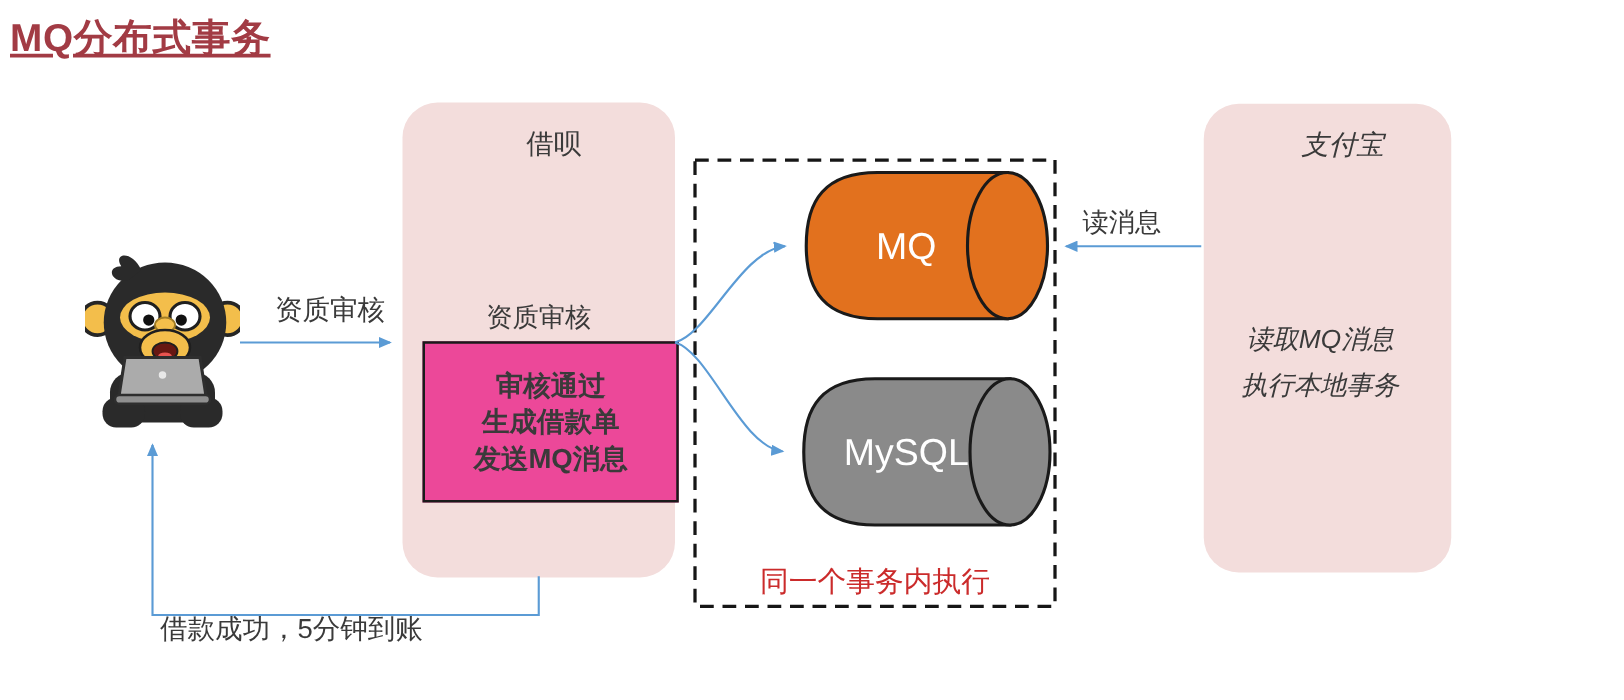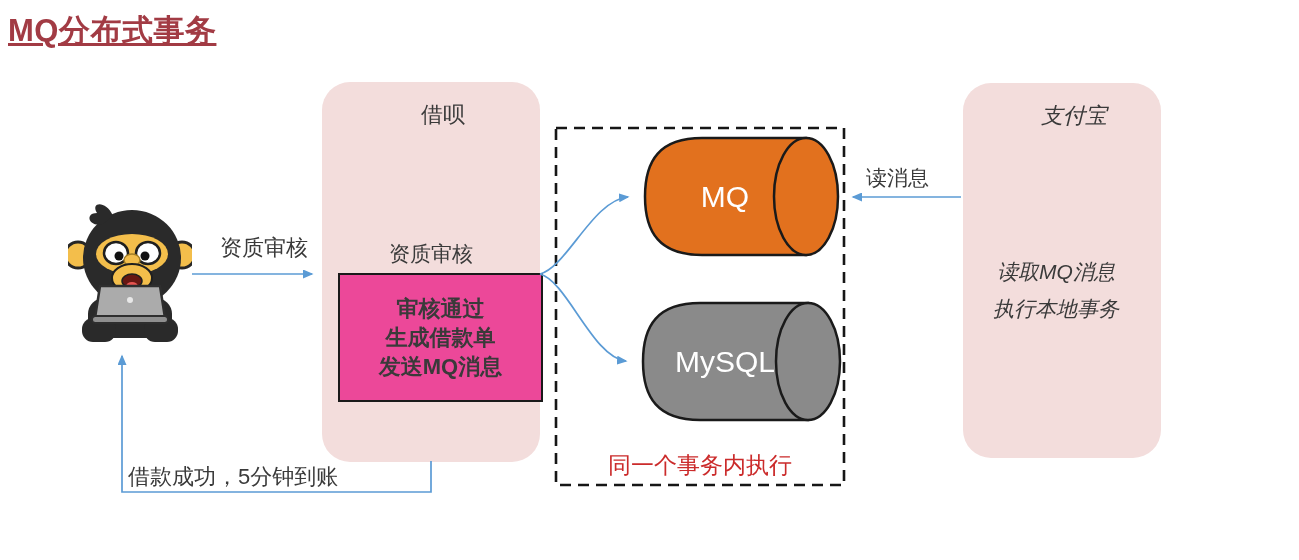--- a/index.html
+++ b/index.html
@@ -27,21 +27,21 @@
     background:#ec4899;border:2px solid #1a1a1a;
     display:flex;flex-direction:column;align-items:center;justify-content:center;
     font-size:22px;line-height:29px;color:#3a3a3a;text-align:center;font-weight:bold;
   }
   .alipay-lines{
     position:absolute;left:30px;top:170px;font-size:21px;line-height:37px;color:#3a3a3a;text-align:center;
   }
   .edge-label{font-size:21px;color:#3a3a3a;white-space:nowrap;}
   .apply-label{left:204px;top:233px;font-size:22px;width:120px;text-align:center;}
   .read-label{left:866px;top:164px;}
-  .loan-label{left:128px;top:462px;font-size:22px;}
+  .loan-label{left:128px;top:488px;font-size:22px;}
   .txn-note{
     left:556px;top:450px;width:288px;text-align:center;
     font-size:23px;color:#CB2B2B;white-space:nowrap;
   }
   svg{display:block;}
   .overlay{left:0;top:0;pointer-events:none;}
   .cyl-label{
     font-family:"Liberation Sans","DejaVu Sans",sans-serif;
     fill:#ffffff;font-size:30px;
   }

